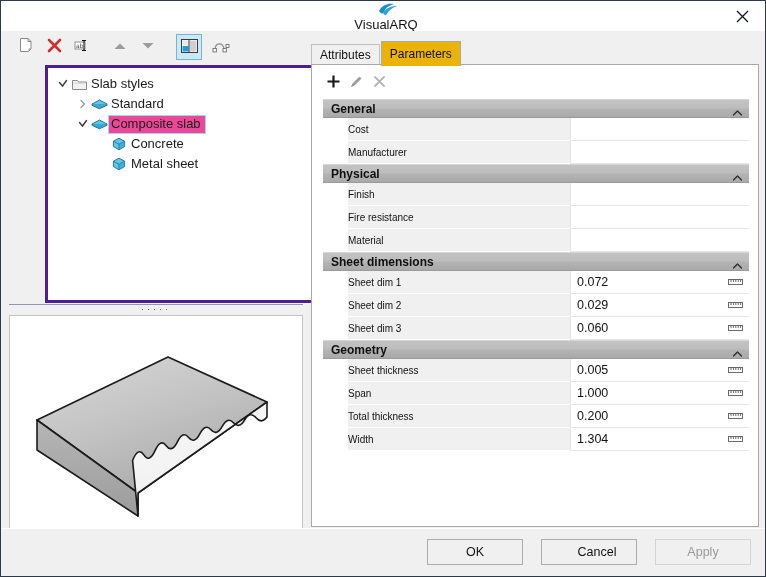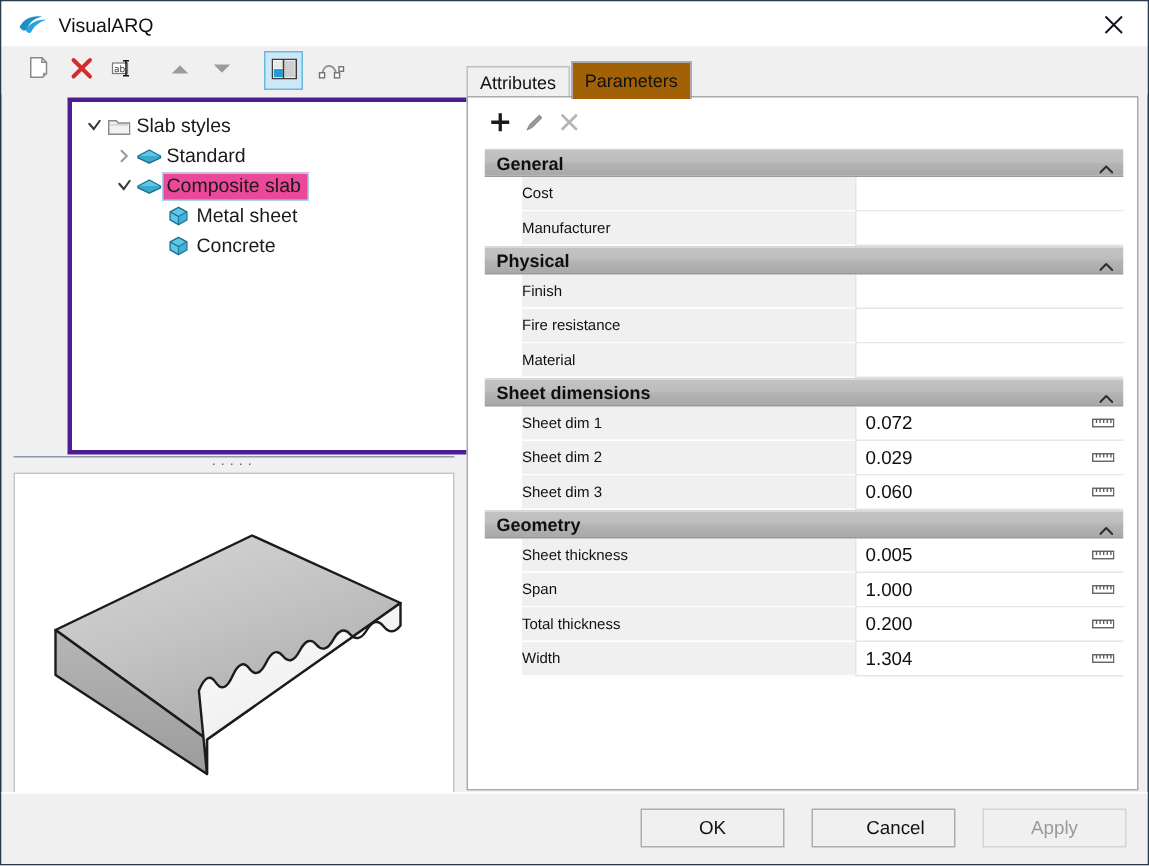--- a/index.html
+++ b/index.html
@@ -27,20 +27,21 @@
   
   .titlebar {
     position: absolute;
     left: 0; top: 0;
     width: 100%;
     height: 30px;
     background: #ffffff;
     box-sizing: border-box;
     display: flex;
     align-items: center;
+    flex-direction: column;
   }
   .title-logo {
     margin-left: 10px;
     width: 22px; height: 16px;
     display: inline-block;
   }
   .title-text {
     margin-left: 6px;
     font-size: 13px;
     color: #111;
@@ -169,21 +170,21 @@
     border-bottom: none;
     font-size: 12px;
     display: flex;
     align-items: center;
     padding: 0 8px;
     color: #111;
   }
   .tab.active {
     top: 0;
     height: 25px;
-    background: #a16207;
+    background: #eab308;
     border-color: #a9a9a9;
     z-index: 3;
   }
   .tabpage {
     position: absolute;
     left: 310px; top: 63px;
     width: 448px;
     height: 463px;
     background: #ffffff;
     border: 1px solid #a9a9a9;
@@ -443,32 +444,32 @@
         </div>
         <div class="tree-row" style="padding-left: 48px;">
           <span class="twisty"></span>
           <span class="tree-icon">
             <svg width="14" height="14" viewBox="0 0 14 14">
               <path d="M7,1.2 L12.6,4.2 L12.6,9.6 L7,12.8 L1.4,9.6 L1.4,4.2 Z" fill="#5ec6e8" stroke="#1b6d8c" stroke-width="0.9" stroke-linejoin="round"></path>
               <path d="M1.4,4.2 L7,7.3 L12.6,4.2 M7,7.3 L7,12.8" stroke="#1b6d8c" stroke-width="0.8" fill="none"></path>
               <path d="M7,7.3 L12.6,4.2 L12.6,9.6 L7,12.8 Z" fill="#2f9ec4" opacity="0.55"></path>
             </svg>
           </span>
-          <span class="lbl">Metal sheet</span>
+          <span class="lbl">Concrete</span>
         </div>
         <div class="tree-row" style="padding-left: 48px;">
           <span class="twisty"></span>
           <span class="tree-icon">
             <svg width="14" height="14" viewBox="0 0 14 14">
               <path d="M7,1.2 L12.6,4.2 L12.6,9.6 L7,12.8 L1.4,9.6 L1.4,4.2 Z" fill="#5ec6e8" stroke="#1b6d8c" stroke-width="0.9" stroke-linejoin="round"></path>
               <path d="M1.4,4.2 L7,7.3 L12.6,4.2 M7,7.3 L7,12.8" stroke="#1b6d8c" stroke-width="0.8" fill="none"></path>
               <path d="M7,7.3 L12.6,4.2 L12.6,9.6 L7,12.8 Z" fill="#2f9ec4" opacity="0.55"></path>
             </svg>
           </span>
-          <span class="lbl">Concrete</span>
+          <span class="lbl">Metal sheet</span>
         </div>
       </div>
   </div>
 
   <div class="splitter">
     <div style="position:absolute;left:0;top:0;width:100%;border-top:1px solid #8d99a8;"></div>
     <span class="dots">·····</span>
   </div>
 
   <div class="preview-panel">

